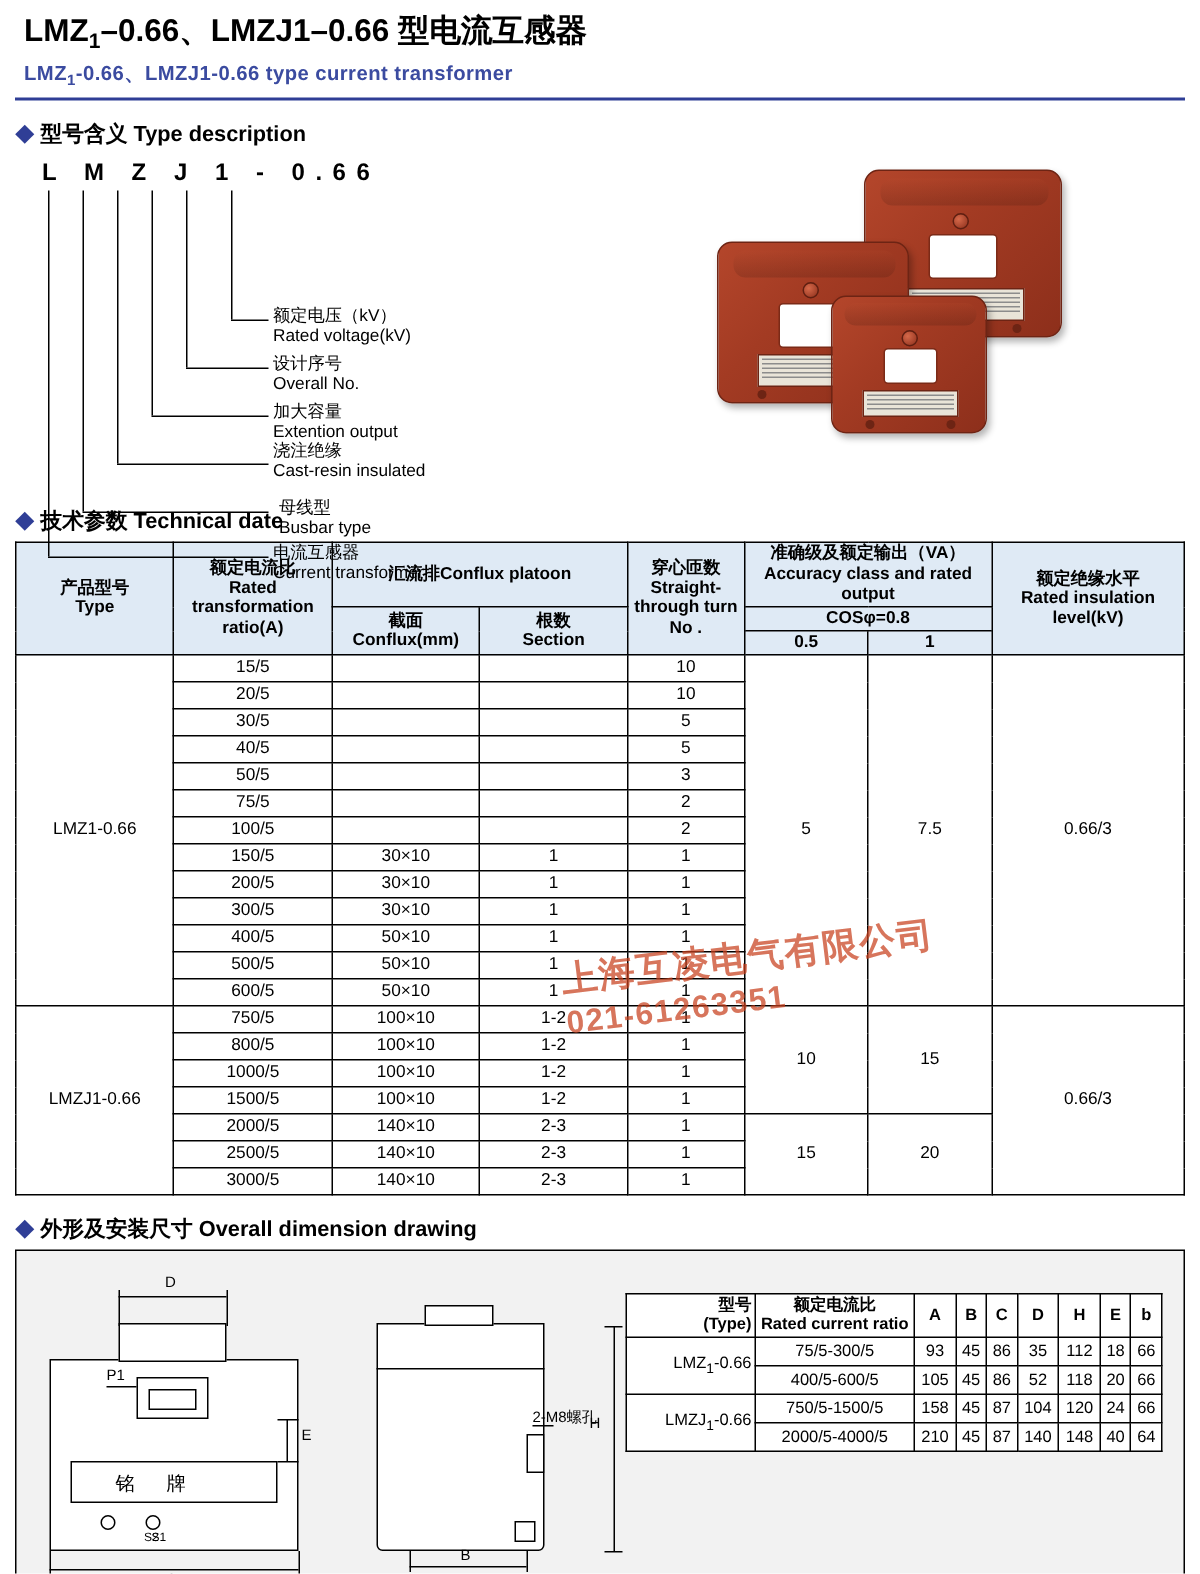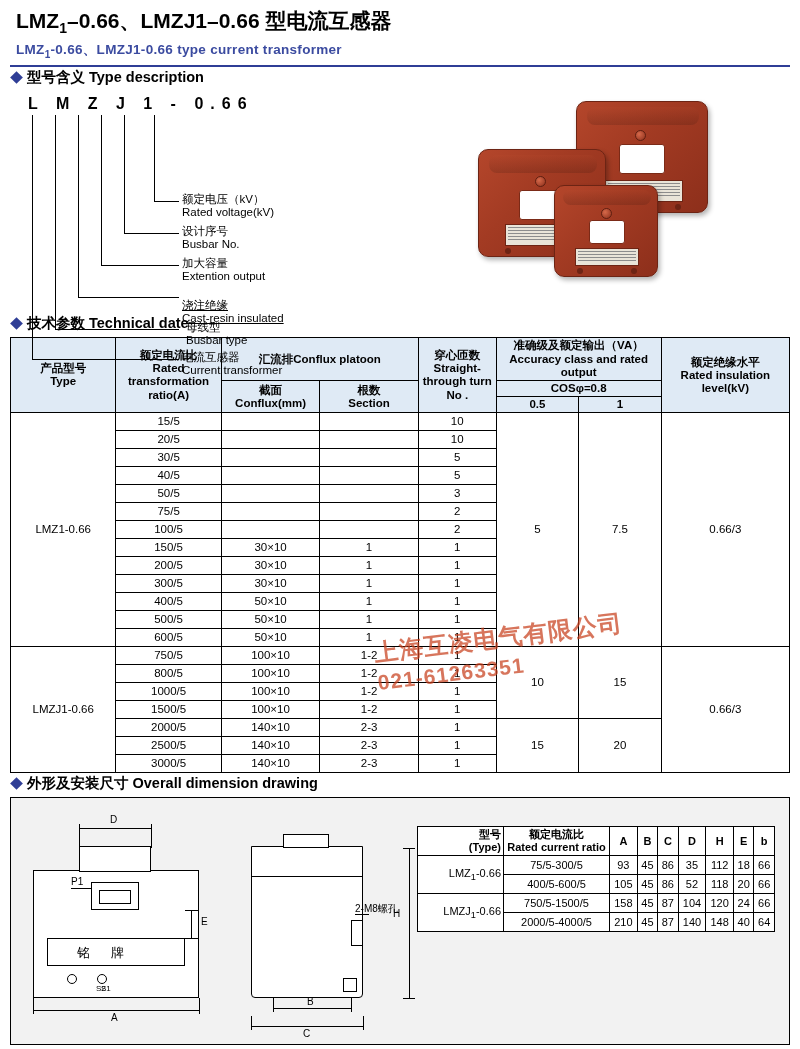--- a/index.html
+++ b/index.html
@@ -24,21 +24,21 @@
   .title-en {
     font-size: 13.5px; font-weight: bold; color: #3b4ba0; margin-top: 3px;
     letter-spacing: 0.3px;
   }
   .title-en .sub { font-size: 10px; vertical-align: sub; }
   .hr-blue { height: 2px; background: #2f3e96; margin: 4px 0 0 0; }
 
   
   .section-head {
     display: flex; align-items: center; gap: 6px;
-    margin: 1px 0 4px 2px;
+    margin: 13px 0 4px 2px;
   }
   .diamond {
     width: 9px; height: 9px; background: #2f3e96;
     transform: rotate(45deg); display: inline-block;
   }
   .section-head .txt { font-size: 14.5px; font-weight: bold; }
 
   
   .type-desc { position: relative; height: 222px; }
   .code-area { position: relative; width: 400px; height: 215px; font-size: 12px; }
@@ -157,27 +157,27 @@
       <div class="leader" style="left:68px;  top:206px; width:101px; height:1px;"></div>
       <div class="leader" style="left:45px;  top:238px; width:124px; height:1px;"></div>
       <div class="leader" style="left:22px;  top:268px; width:147px; height:1px;"></div>
 
       <div class="lbl" style="left:172px; top:102px;">
         <span>额定电压（kV）</span>
         <span class="en">Rated voltage(kV)</span>
       </div>
       <div class="lbl" style="left:172px; top:134px;">
         <span>设计序号</span>
-        <span class="en">Busbar No.</span>
+        <span class="en">Overall No.</span>
       </div>
       <div class="lbl" style="left:172px; top:166px;">
         <span>加大容量</span>
         <span class="en">Extention output</span>
       </div>
-      <div class="lbl" style="left:172px; top:208px;text-decoration:underline;">
+      <div class="lbl" style="left:172px; top:192px;">
         <span>浇注绝缘</span>
         <span class="en">Cast-resin insulated</span>
       </div>
       <div class="lbl" style="left:176px; top:230px;">
         <span>母线型</span>
         <span class="en">Busbar type</span>
       </div>
       <div class="lbl" style="left:172px; top:260px;">
         <span>电流互感器</span>
         <span class="en">Current transformer</span>

